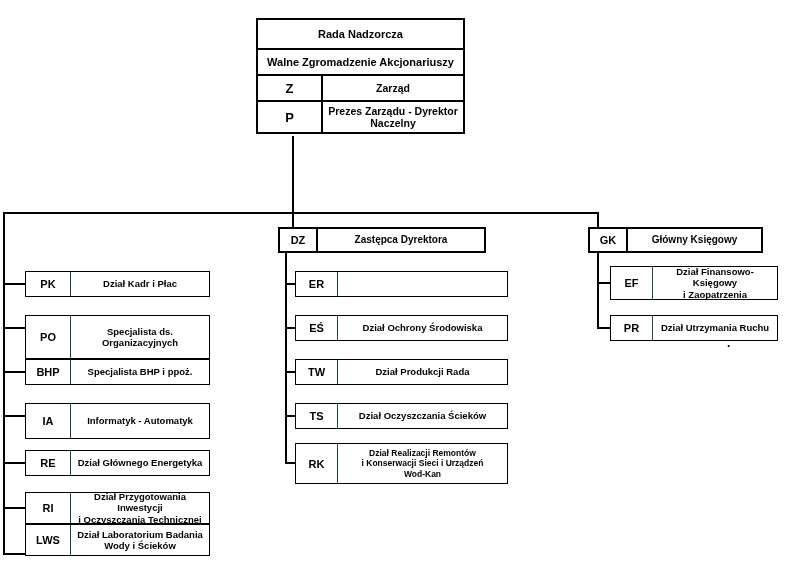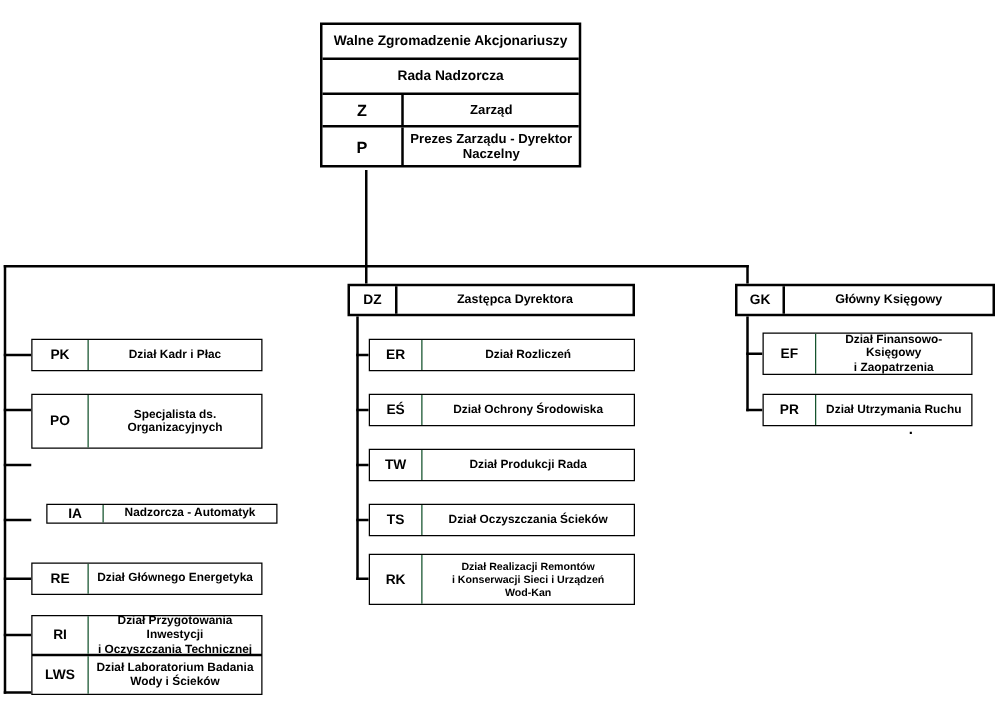--- a/index.html
+++ b/index.html
@@ -76,76 +76,79 @@
   <div class="line" style="left:285px; top:327px; width:10px; height:2px"></div>
   <div class="line" style="left:285px; top:371px; width:10px; height:2px"></div>
   <div class="line" style="left:285px; top:415px; width:10px; height:2px"></div>
   <div class="line" style="left:285px; top:462px; width:10px; height:2px"></div>
 
   <div class="line" style="left:597px; top:253px; width:2px; height:76px"></div>
   <div class="line" style="left:597px; top:282px; width:13px; height:2px"></div>
   <div class="line" style="left:597px; top:327px; width:13px; height:2px"></div>
 
   <div class="topstack" style="left:256px; top:18px; width:209px">
+    <div class="trow" style="height:28px">
+      <span>Rada Nadzorcza</span>
+    </div>
     <div class="trow" style="height:26px">
       <span>Walne Zgromadzenie Akcjonariuszy</span>
-    </div>
-    <div class="trow" style="height:28px">
-      <span>Rada Nadzorcza</span>
     </div>
     <div class="trow split" style="height:26px">
       <span class="tcode">Z</span>
       <span class="tlabel">Zarząd</span>
     </div>
     <div class="trow split" style="height:32px">
       <span class="tcode">P</span>
       <span class="tlabel">Prezes Zarządu - Dyrektor
 Naczelny</span>
     </div>
   </div>
 
-  <div class="box head" style="left:278px; top:227px; width:230px; height:26px">
+  <div class="box head" style="left:278px; top:227px; width:208px; height:26px">
     <span class="code">DZ</span>
     <span class="label">Zastępca Dyrektora</span>
   </div>
-  <div class="box head" style="left:588px; top:227px; width:208px; height:26px">
+  <div class="box head" style="left:588px; top:227px; width:175px; height:26px">
     <span class="code">GK</span>
     <span class="label">Główny Księgowy</span>
   </div>
 
   <div class="box child left-child" style="left:25px; top:271px; width:185px; height:26px">
     <span class="code">PK</span>
     <span class="label">Dział Kadr i Płac</span>
   </div>
   <div class="box child left-child" style="left:25px; top:315px; width:185px; height:44px">
     <span class="code">PO</span>
     <span class="label">Specjalista ds. Organizacyjnych</span>
   </div>
-  <div class="box child left-child" style="left:37px; top:403px; width:185px; height:16px">
+  <div class="box child left-child" style="left:25px; top:359px; width:185px; height:26px">
+    <span class="code">BHP</span>
+    <span class="label">Specjalista BHP i ppoż.</span>
+  </div>
+  <div class="box child left-child" style="left:25px; top:403px; width:185px; height:36px">
     <span class="code">IA</span>
-    <span class="label">Nadzorcza - Automatyk</span>
+    <span class="label">Informatyk - Automatyk</span>
   </div>
   <div class="box child left-child" style="left:25px; top:450px; width:185px; height:26px">
     <span class="code">RE</span>
     <span class="label">Dział Głównego Energetyka</span>
   </div>
   <div class="box child left-child" style="left:25px; top:492px; width:185px; height:32px">
     <span class="code">RI</span>
     <span class="label">Dział Przygotowania Inwestycji
 i Oczyszczania Technicznej</span>
   </div>
   <div class="box child left-child" style="left:25px; top:524px; width:185px; height:32px">
     <span class="code">LWS</span>
     <span class="label">Dział Laboratorium Badania
 Wody i Ścieków</span>
   </div>
 
   <div class="box child mid-child" style="left:295px; top:271px; width:213px; height:26px">
     <span class="code">ER</span>
-    <span class="label">Dział Rozliczeń</span>
   </div>
   <div class="box child mid-child" style="left:295px; top:315px; width:213px; height:26px">
     <span class="code">EŚ</span>
     <span class="label">Dział Ochrony Środowiska</span>
   </div>
   <div class="box child mid-child" style="left:295px; top:359px; width:213px; height:26px">
     <span class="code">TW</span>
     <span class="label">Dział Produkcji Rada</span>
   </div>
   <div class="box child mid-child" style="left:295px; top:403px; width:213px; height:26px">

